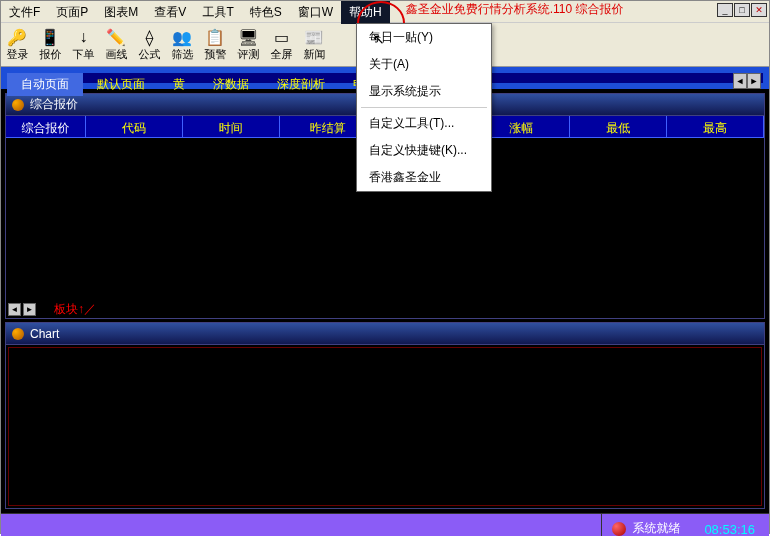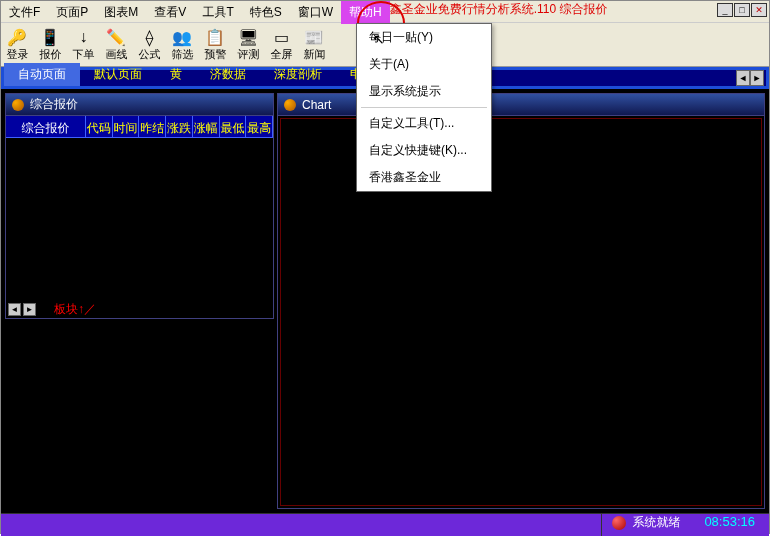--- a/index.html
+++ b/index.html
@@ -1,47 +1,47 @@
 <!DOCTYPE html>
 <html><head>
 <meta charset="utf-8">
 <style>
 *{margin:0;padding:0;box-sizing:border-box;font-family:"SimSun","宋体",sans-serif;font-size:12px}
 body{background:#fff;width:772px;height:536px;overflow:hidden;position:relative}
 .window{border:1px solid #888;width:770px;height:534px;position:relative;background:#ece9d8}
 .menubar{height:22px;background:#ece9d8;display:flex;align-items:flex-start;border-bottom:1px solid #ccc;position:relative}
 .menu-item{padding:3px 8px;cursor:pointer;font-size:12px}
-.menu-item.active{background:#d946ef;color:#fff}
-.title-text{color:#d00;font-size:12px;margin-left:0}
+.menu-item.active{background:#0f172a;color:#fff}
+.title-text{color:#d00;font-size:12px;margin-left:16px}
 .window-controls{position:absolute;right:2px;top:2px;display:flex;gap:1px}
 .win-btn{width:16px;height:14px;border:1px solid #333;background:#dcdcdc;font-size:9px;text-align:center;line-height:12px;cursor:pointer}
 .win-btn.close{color:#b00}
 .toolbar{height:44px;background:#ece9d8;display:flex;border-bottom:1px solid #999}
 .tool-btn{width:33px;height:43px;display:flex;flex-direction:column;align-items:center;justify-content:center;cursor:pointer;font-size:11px}
 .tool-btn .icon{font-size:16px;height:20px;display:flex;align-items:center}
 .tool-btn .label{font-size:11px;color:#000}
-.navbar{height:22px;background:#000080;display:flex;align-items:flex-end;border:3px solid #1d4ed8;position:relative}
+.navbar{height:22px;background:#000080;display:flex;align-items:flex-start;border:6px solid #1d4ed8;position:relative}
 .nav-tab{padding:3px 14px;color:#ff0;cursor:pointer;font-size:12px;white-space:nowrap}
 .nav-tab.active{background:#4169e1;color:#fff}
 .nav-arrows{position:absolute;right:2px;display:flex}
 .nav-arrow{width:14px;height:16px;background:#ccc;border:1px solid #666;font-size:9px;text-align:center;cursor:pointer;line-height:14px}
-.content{background:#000;height:424px;padding:4px;display:flex;flex-direction:row;gap:3px}
+.content{background:#000;height:424px;padding:4px;display:flex;flex-direction:column;gap:3px}
 .panel{border:1px solid #404080;background:#000;display:flex;flex-direction:column}
 .panel-header{height:22px;background:linear-gradient(#3050a0,#101850);display:flex;align-items:center;padding:0 6px;gap:6px;color:#fff;border-bottom:1px solid #404080}
 .ball{width:12px;height:12px;border-radius:50%;background:radial-gradient(circle at 30% 30%,#ffaa00,#aa5500)}
 .data-header{height:22px;background:#0000a0;display:flex;border-bottom:1px solid #4060ff}
 .data-col{flex:1;text-align:center;color:#ff0;padding:4px 0;border-right:1px solid #4060ff;font-size:12px}
 .data-col.first{flex:0 0 80px;color:#fff}
 .data-body{flex:1;background:#000}
 .panel-footer{height:18px;display:flex;align-items:center;gap:2px;padding:0 2px}
 .foot-arrow{width:13px;height:13px;background:#ccc;border:1px solid #666;font-size:8px;text-align:center;cursor:pointer;line-height:11px}
 .foot-text{color:#f00;font-size:12px;margin-left:16px}
 .chart-panel{flex:1}
 .chart-body{flex:1;border:1px solid #600;margin:2px}
-.statusbar{height:24px;background:#6d28d9;display:flex;align-items:flex-start;border-top:1px solid #333;position:relative}
+.statusbar{height:24px;background:#8b5cf6;display:flex;align-items:flex-end;border-top:1px solid #333;position:relative}
 .status-segment{flex:1;height:100%;border-right:1px solid #333}
 .status-ready{display:flex;align-items:center;gap:6px;padding:0 10px;color:#fff}
 .status-ball{width:14px;height:14px;border-radius:50%;background:radial-gradient(circle at 30% 30%,#ff6666,#aa0000)}
 .status-time{color:#0ff;padding:0 14px;font-family:Liberation Sans, sans-serif;font-size:13px}
 .dropdown{position:absolute;left:355px;top:22px;width:136px;background:#fff;border:1px solid #666;box-shadow:2px 2px 4px rgba(0,0,0,0.3);z-index:100}
 .dropdown-item{padding:5px 12px;cursor:pointer;font-size:12px}
 .dropdown-sep{height:1px;background:#ccc;margin:2px 4px}
 .red-circle{position:absolute;left:356px;top:0px;width:48px;height:44px;border:2px solid #d00;border-radius:50%;z-index:50;pointer-events:none}
 .cursor{position:absolute;left:372px;top:30px;z-index:101;font-size:14px;pointer-events:none}
 </style>

